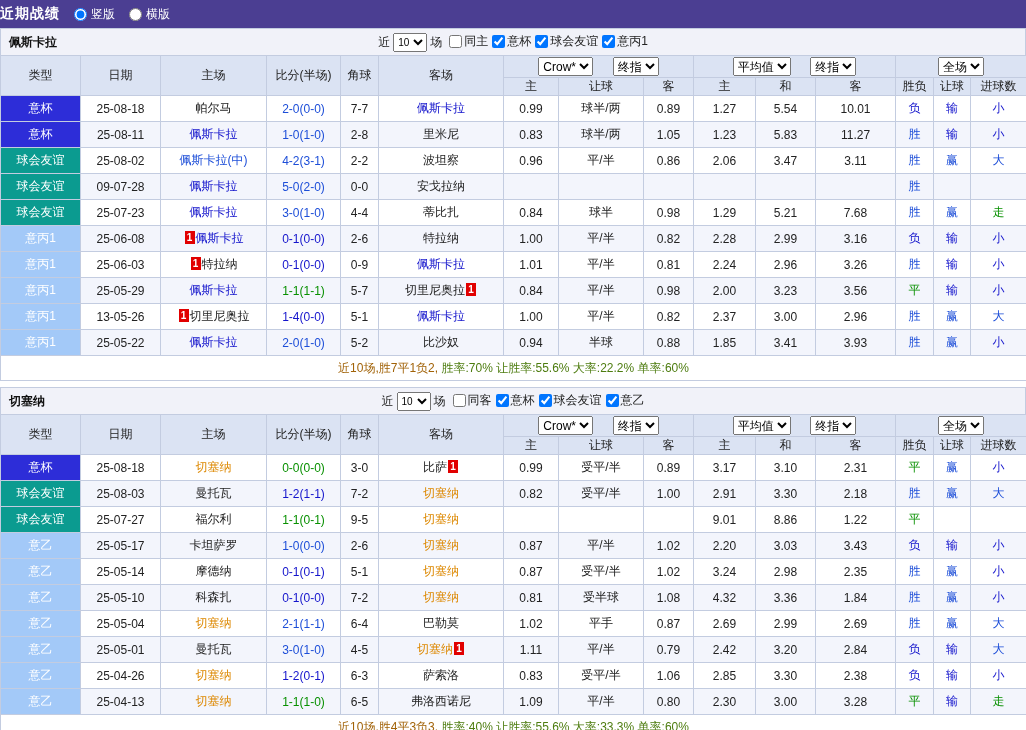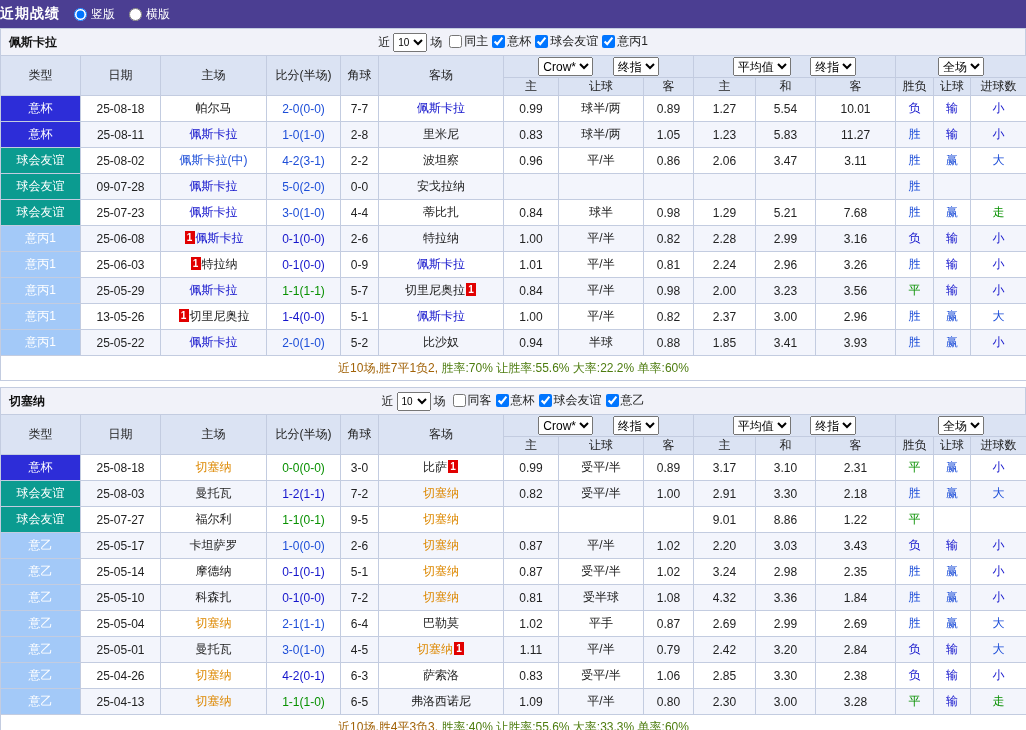--- a/index.html
+++ b/index.html
@@ -521,21 +521,21 @@
             <td>3.20</td>
             <td>2.84</td>
             <td class="c-blue">负</td>
             <td class="c-blue">输</td>
             <td class="c-red">大</td>
           </tr>
           <tr>
             <td class="type-low">意乙</td>
             <td>25-04-26</td>
             <td><span class="c-team-b">切塞纳</span></td>
-            <td class="c-blue">4-2(0-1)</td>
+            <td class="c-blue">1-2(0-1)</td>
             <td>6-3</td>
             <td><span>萨索洛</span></td>
             <td>0.83</td>
             <td>受平/半</td>
             <td>1.06</td>
             <td>2.85</td>
             <td>3.30</td>
             <td>2.38</td>
             <td class="c-blue">负</td>
             <td class="c-blue">输</td>

